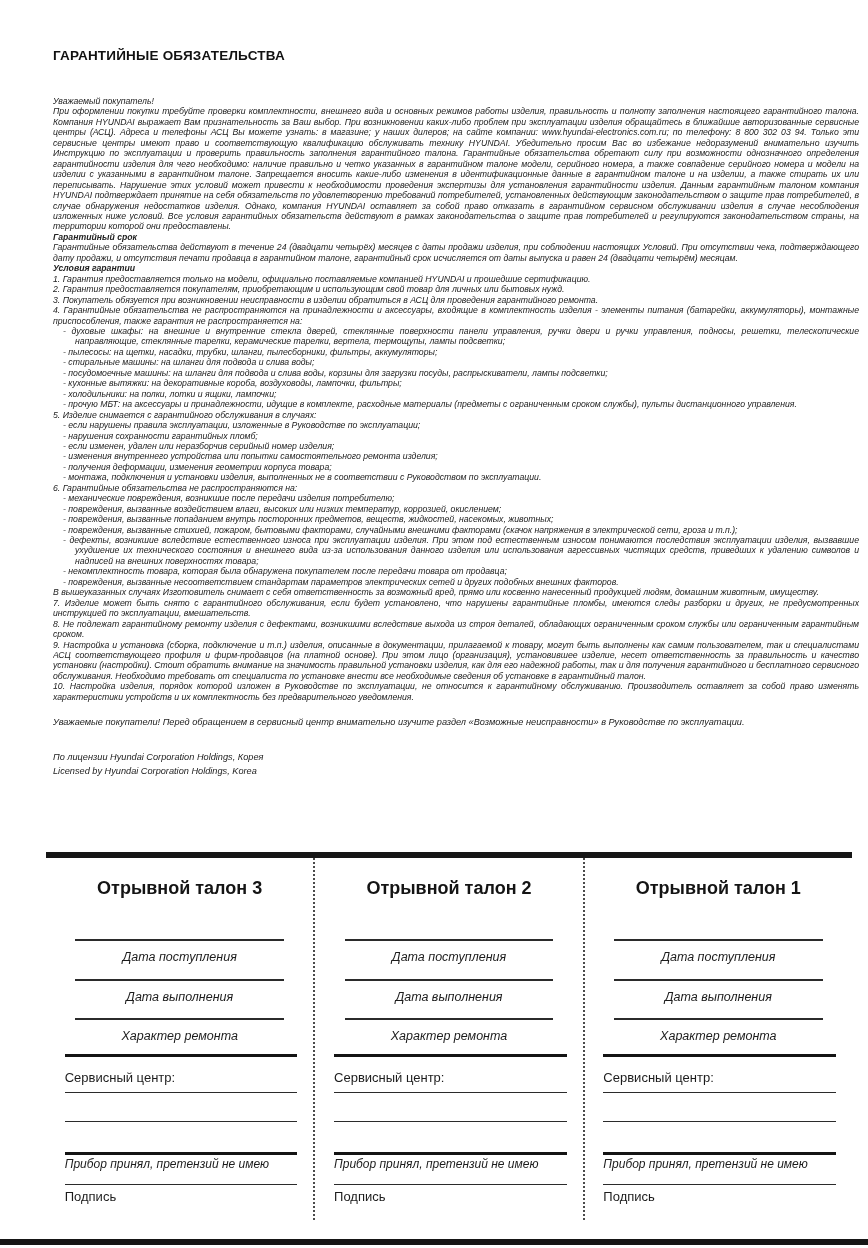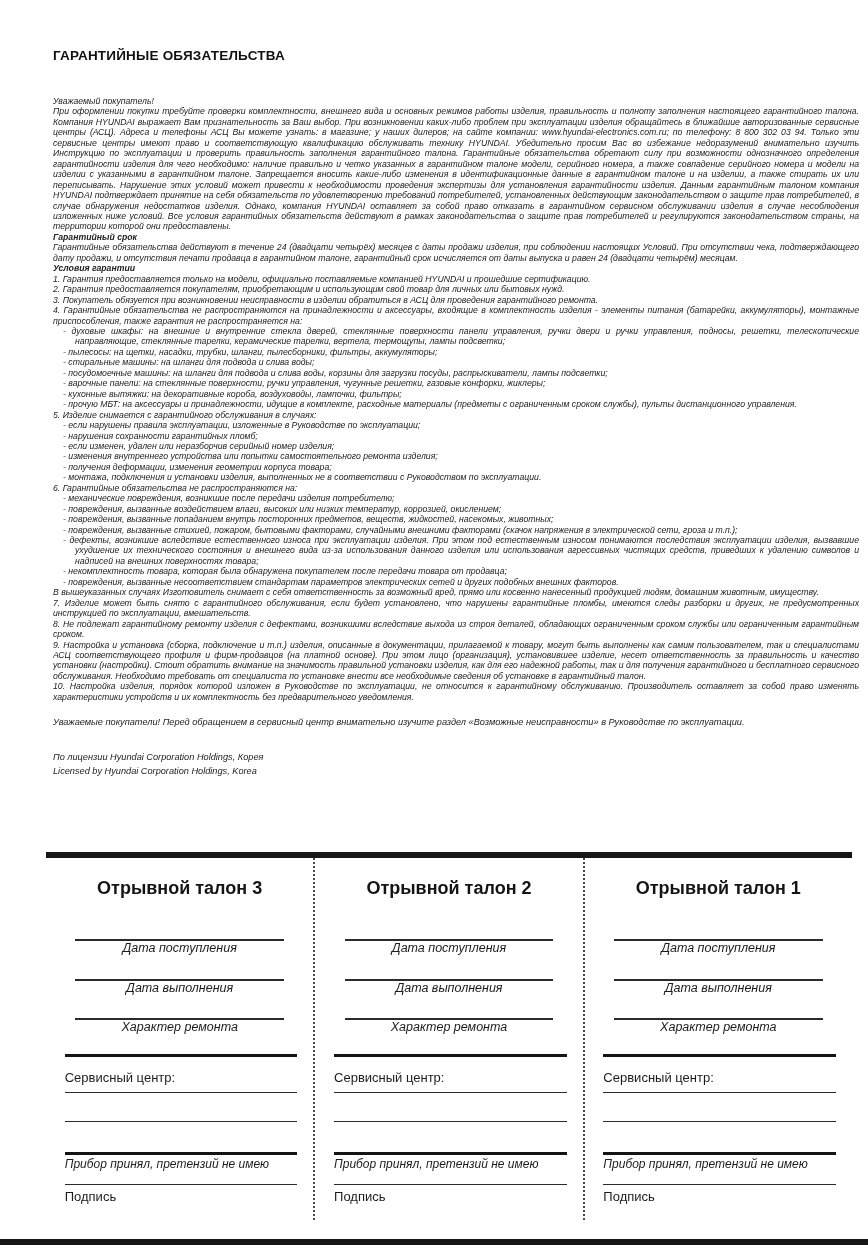--- a/index.html
+++ b/index.html
@@ -18,21 +18,21 @@
   .lic2{font-size:9.2px !important;line-height:14px !important;}
 
   
   .coupons{position:absolute;top:852px;left:46px;width:806px;border-top:6px solid #161616;text-decoration:underline;}
   .coupon-cols{display:flex;}
   .coupon{position:relative;flex:1 1 0;height:362px;}
   .coupon + .coupon{border-left:2px dotted #4a4a4a;}
   .c-title{position:absolute;top:20px;left:0;right:0;text-align:center;
            font-size:18px;font-weight:bold;color:#141414;}
   .field{position:absolute;left:11%;right:11%;border-top:2px solid #2b2b2b;
-         padding-top:0;text-align:center;font-style:italic;font-size:12.5px;color:#1c1c1c;}
+         padding-top:9px;text-align:center;font-style:italic;font-size:12.5px;color:#1c1c1c;}
   .f1{top:81px;} .f2{top:121px;} .f3{top:160px;}
   .rule{position:absolute;left:7%;right:6%;}
   .thin{border-top:1.7px solid #2b2b2b;}
   .thick{border-top:3px solid #141414;}
   .r-sc{top:196px;} .r-sc1{top:234px;} .r-sc2{top:263px;} .r-acc{top:294px;} .r-sign{top:326px;}
   .sc-label{position:absolute;top:212px;left:7%;font-size:13px;color:#1c1c1c;}
   .acc-label{position:absolute;top:299px;left:7%;font-size:12px;font-style:italic;color:#1c1c1c;}
   .sign-label{position:absolute;top:331px;left:7%;font-size:13px;color:#1c1c1c;}
   .bottom-rule{position:absolute;top:1239px;left:0;width:868px;height:6px;background:#161616;}
 </style>
@@ -52,22 +52,22 @@
     <div>
 
     <p class="cond-item">1. Гарантия предоставляется только на модели, официально поставляемые компанией HYUNDAI и прошедшие сертификацию.</p>
         <p class="cond-item">2. Гарантия предоставляется покупателям, приобретающим и использующим свой товар для личных или бытовых нужд.</p>
         <p class="cond-item">3. Покупатель обязуется при возникновении неисправности в изделии обратиться в АСЦ для проведения гарантийного ремонта.</p>
         <p class="cond-item">4. Гарантийные обязательства не распространяются на принадлежности и аксессуары, входящие в комплектность изделия - элементы питания (батарейки, аккумуляторы), монтажные приспособления, также гарантия не распространяется на:</p>
         <p class="cond-item indent">- духовые шкафы: на внешние и внутренние стекла дверей, стеклянные поверхности панели управления, ручки двери и ручки управления, подносы, решетки, телескопические направляющие, стеклянные тарелки, керамические тарелки, вертела, термощупы, лампы подсветки;</p>
         <p class="cond-item indent">- пылесосы: на щетки, насадки, трубки, шланги, пылесборники, фильтры, аккумуляторы;</p>
         <p class="cond-item indent">- стиральные машины: на шланги для подвода и слива воды;</p>
         <p class="cond-item indent">- посудомоечные машины: на шланги для подвода и слива воды, корзины для загрузки посуды, распрыскиватели, лампы подсветки;</p>
-        <p class="cond-item indent">- варочные панели: на стеклянные поверхности, ручки управления, чугунные решетки, газовые конфорки, жиклеры;</p>
         <p class="cond-item indent">- кухонные вытяжки: на декоративные короба, воздуховоды, лампочки, фильтры;</p>
+        <p class="cond-item indent">- холодильники: на полки, лотки и ящики, лампочки;</p>
         <p class="cond-item indent">- прочую МБТ: на аксессуары и принадлежности, идущие в комплекте, расходные материалы (предметы с ограниченным сроком службы), пульты дистанционного управления.</p>
         <p class="cond-item">5. Изделие снимается с гарантийного обслуживания в случаях:</p>
         <p class="cond-item indent">- если нарушены правила эксплуатации, изложенные в Руководстве по эксплуатации;</p>
         <p class="cond-item indent">- нарушения сохранности гарантийных пломб;</p>
         <p class="cond-item indent">- если изменен, удален или неразборчив серийный номер изделия;</p>
         <p class="cond-item indent">- изменения внутреннего устройства или попытки самостоятельного ремонта изделия;</p>
         <p class="cond-item indent">- получения деформации, изменения геометрии корпуса товара;</p>
         <p class="cond-item indent">- монтажа, подключения и установки изделия, выполненных не в соответствии с Руководством по эксплуатации.</p>
         <p class="cond-item">6. Гарантийные обязательства не распространяются на:</p>
         <p class="cond-item indent">- механические повреждения, возникшие после передачи изделия потребителю;</p>

